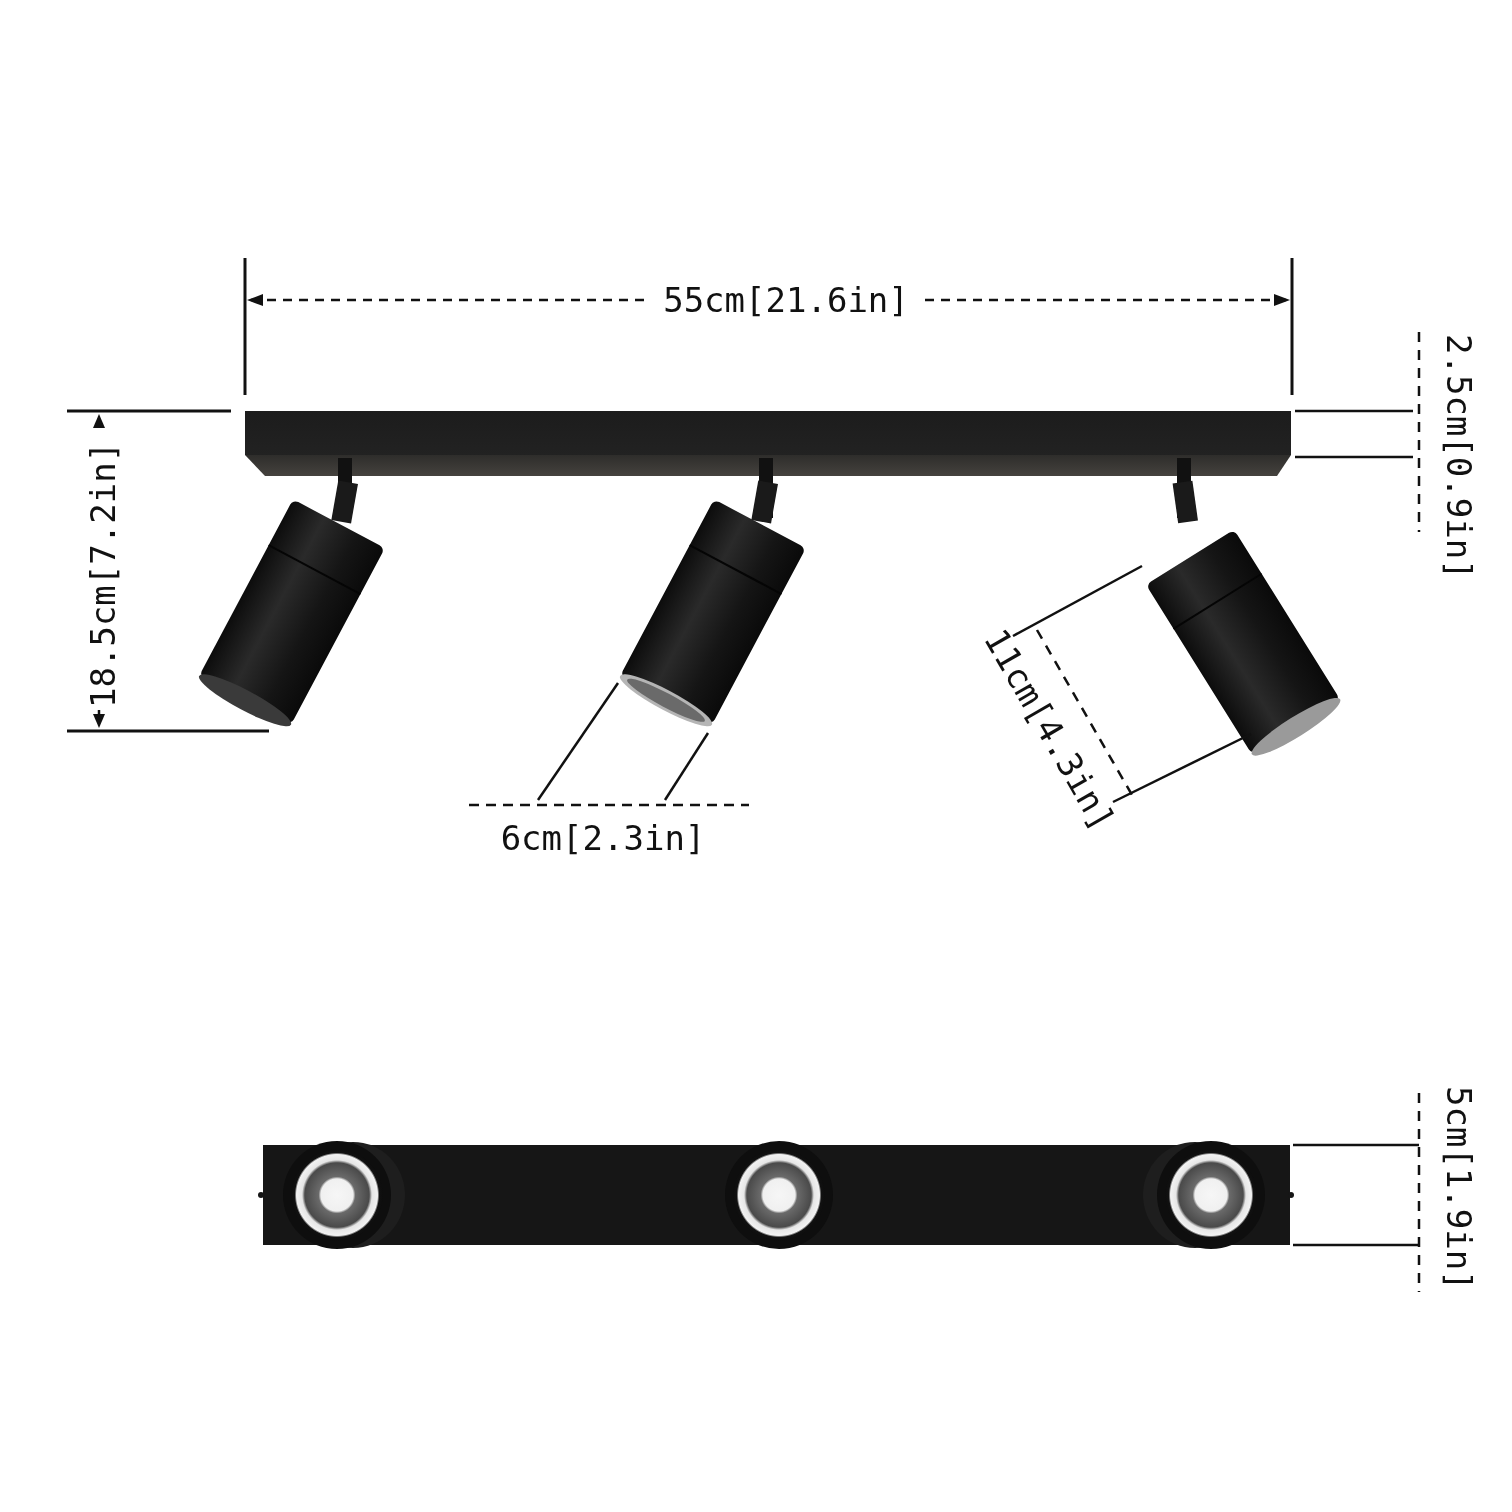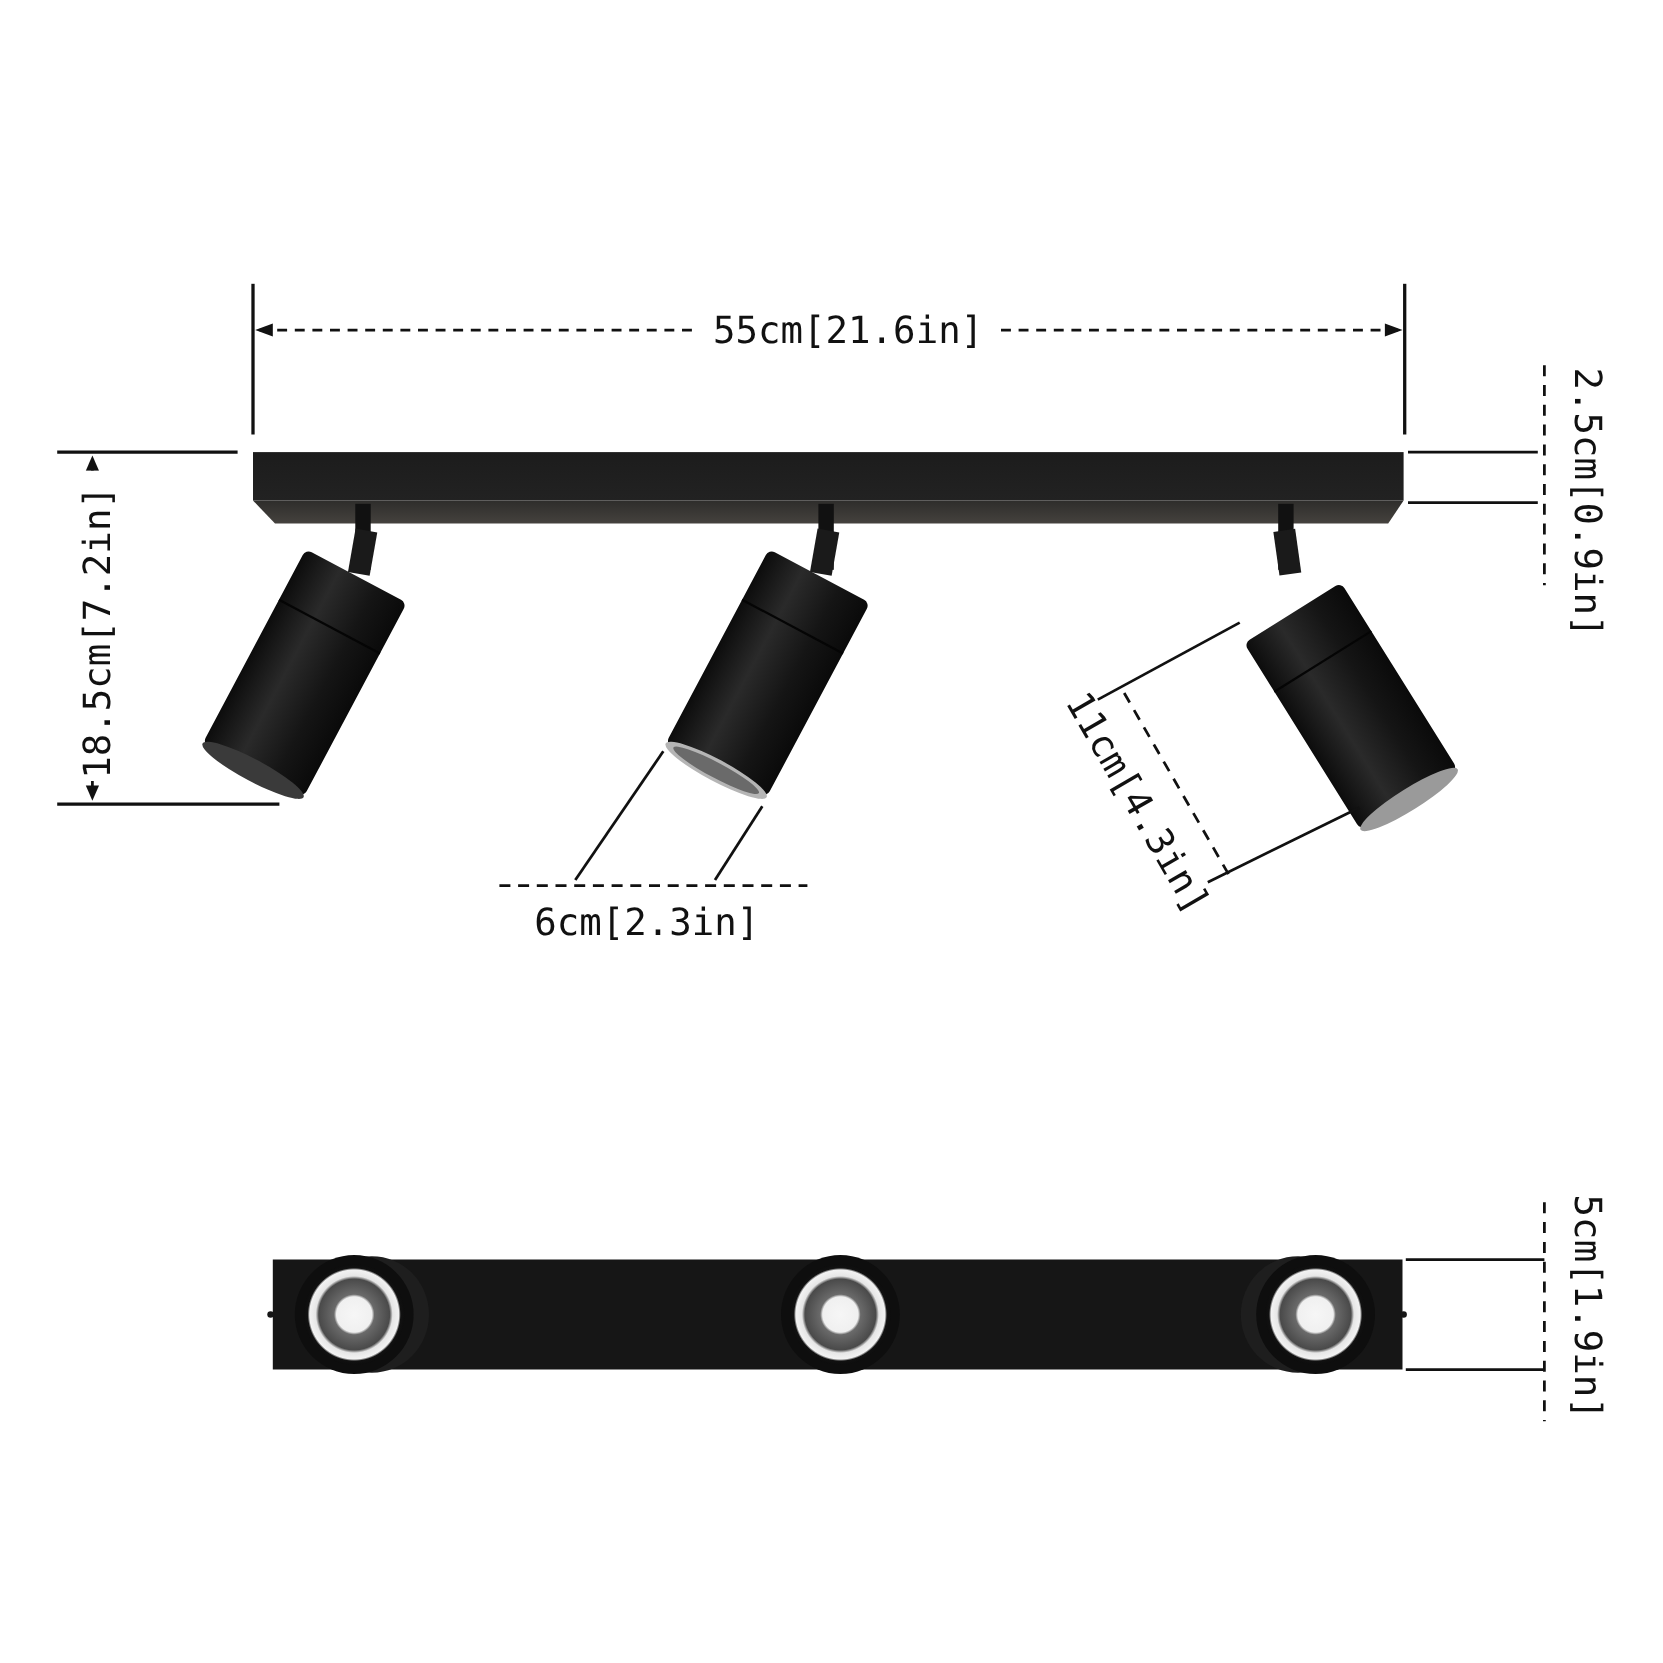--- a/index.html
+++ b/index.html
@@ -1,17 +1,17 @@
 <!DOCTYPE html>
 <html><head>
   <meta charset="utf-8">
   <style>
     html, body { margin: 0; padding: 0; background: #ffffff; }
     body { width: 1512px; height: 1512px; position: relative; overflow: hidden; }
-    #stage { position: absolute; left: 0; top: 0; width: 1464px; height: 1512px; text-decoration: underline; }
+    #stage { position: absolute; left: 15px; top: 0; width: 1464px; height: 1512px; text-decoration: underline; }
     .dim-text { font-family: "DejaVu Sans Mono", "Liberation Mono", monospace; font-size: 34px; fill: #111111; }
     .dim-label-box { fill: #ffffff; }
   </style>
 </head>
 <body>
 
 <div id="stage">
   <svg width="1512" height="1512" viewBox="0 0 1512 1512" xmlns="http://www.w3.org/2000/svg">
     <defs>
       <linearGradient id="cylGrad" x1="0" y1="0" x2="1" y2="0">

